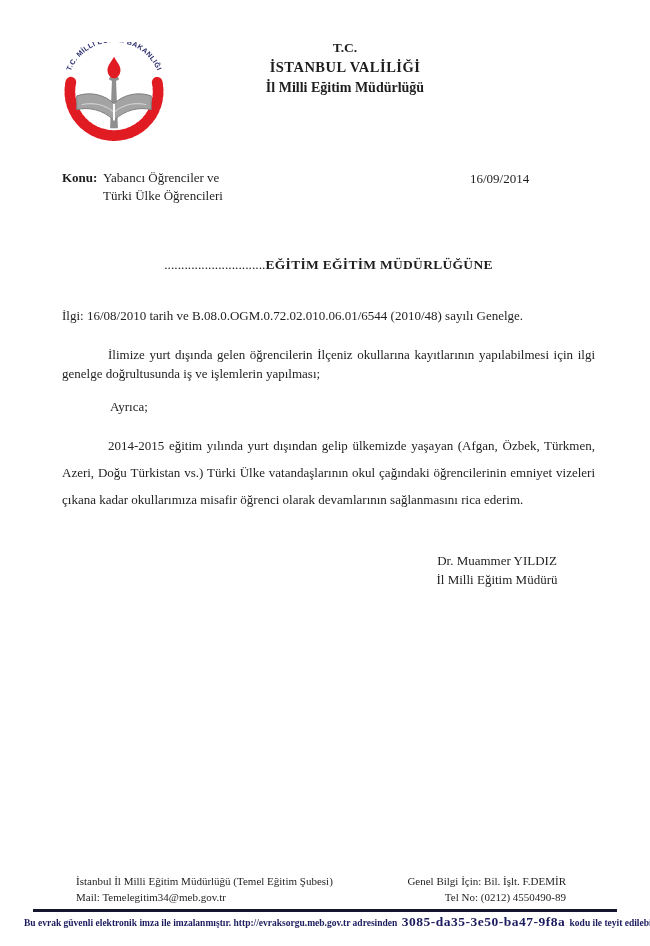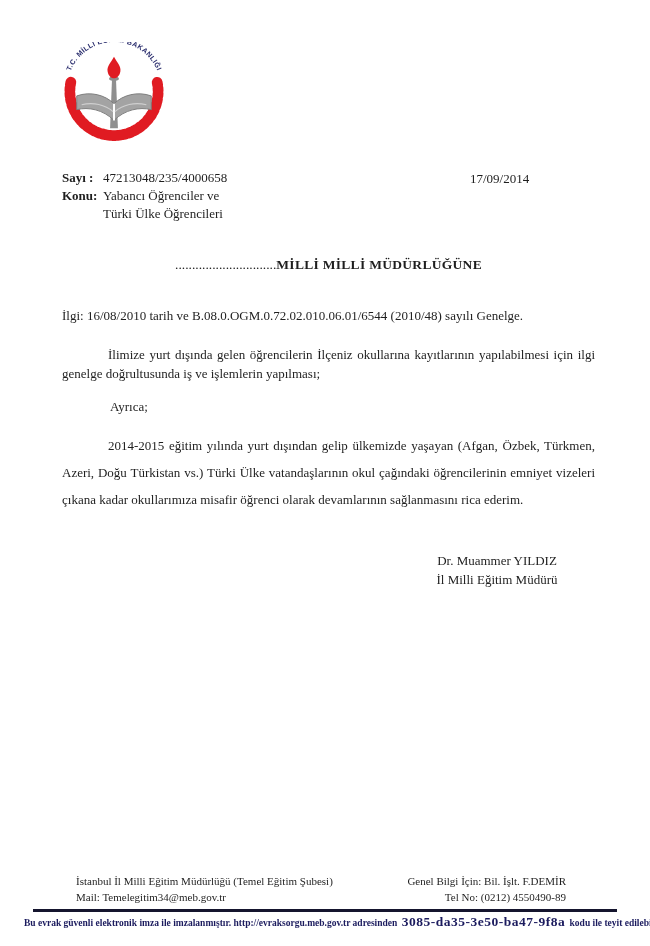--- a/index.html
+++ b/index.html
@@ -81,39 +81,40 @@
       <ellipse cx="57" cy="37.5" rx="5" ry="2.2" fill="#8f8f8f"></ellipse>
 
       <path d="M57 15 C60 21 64.5 24.5 63.5 30 C62.6 35 59.5 37 57 37 C54.5 37 51.4 35 50.5 30 C49.5 24.5 54 21 57 15 Z" fill="#e01b22"></path>
 
       <path d="M57 80 C46 69 31 66 19 69 L19 55 C33 50 48 54 57 63 C66 54 81 50 95 55 L95 69 C83 66 68 69 57 80 Z" fill="#a3a3a3" stroke="#7d7d7d" stroke-width="1"></path>
       <path d="M57 63 L57 80" stroke="#ffffff" stroke-width="2"></path>
       <path d="M24 64 C36 61 48 64 56 71 M90 64 C78 61 66 64 58 71" fill="none" stroke="#cfcfcf" stroke-width="1.2"></path>
     </svg>
   </div>
 
+  <div class="abs letterhead">
+    <div class="l1">T.C.</div>
+    <div class="l2">İSTANBUL VALİLİĞİ</div>
+    <div class="l3">İl Milli Eğitim Müdürlüğü</div>
+  </div>
 
   <div class="abs meta">
-    <div class="row">
-      <span class="lbl">Sayı  :</span>
-      <span>47213048/235/4000658</span>
-    </div>
     <div class="row">
       <span class="lbl">Konu:</span>
       <span>Yabancı Öğrenciler  ve</span>
     </div>
     <div class="row">
       <span class="lbl"></span>
       <span>Türki Ülke Öğrencileri</span>
     </div>
   </div>
-  <div class="abs date">17/09/2014</div>
+  <div class="abs date">16/09/2014</div>
 
   <div class="abs recipient">
-    <span class="dots">..............................</span><span class="title">MİLLİ MİLLİ MÜDÜRLÜĞÜNE</span>
+    <span class="dots">..............................</span><span class="title">EĞİTİM EĞİTİM MÜDÜRLÜĞÜNE</span>
   </div>
 
   <div class="abs ilgi">İlgi: 16/08/2010 tarih ve B.08.0.OGM.0.72.02.010.06.01/6544 (2010/48) sayılı Genelge.</div>
   <div class="abs para1">İlimize yurt dışında gelen öğrencilerin İlçeniz okullarına kayıtlarının yapılabilmesi için  ilgi genelge doğrultusunda iş ve işlemlerin yapılması;</div>
   <div class="abs ayrica">Ayrıca;</div>
   <div class="abs para2">2014-2015 eğitim yılında  yurt dışından gelip ülkemizde yaşayan (Afgan, Özbek, Türkmen, Azeri, Doğu Türkistan vs.) Türki Ülke vatandaşlarının okul çağındaki öğrencilerinin emniyet vizeleri çıkana kadar okullarımıza misafir öğrenci olarak devamlarının sağlanmasını rica ederim.</div>
 
   <div class="abs signature">
     <div>Dr.  Muammer  YILDIZ</div>
     <div>İl Milli Eğitim Müdürü</div>

